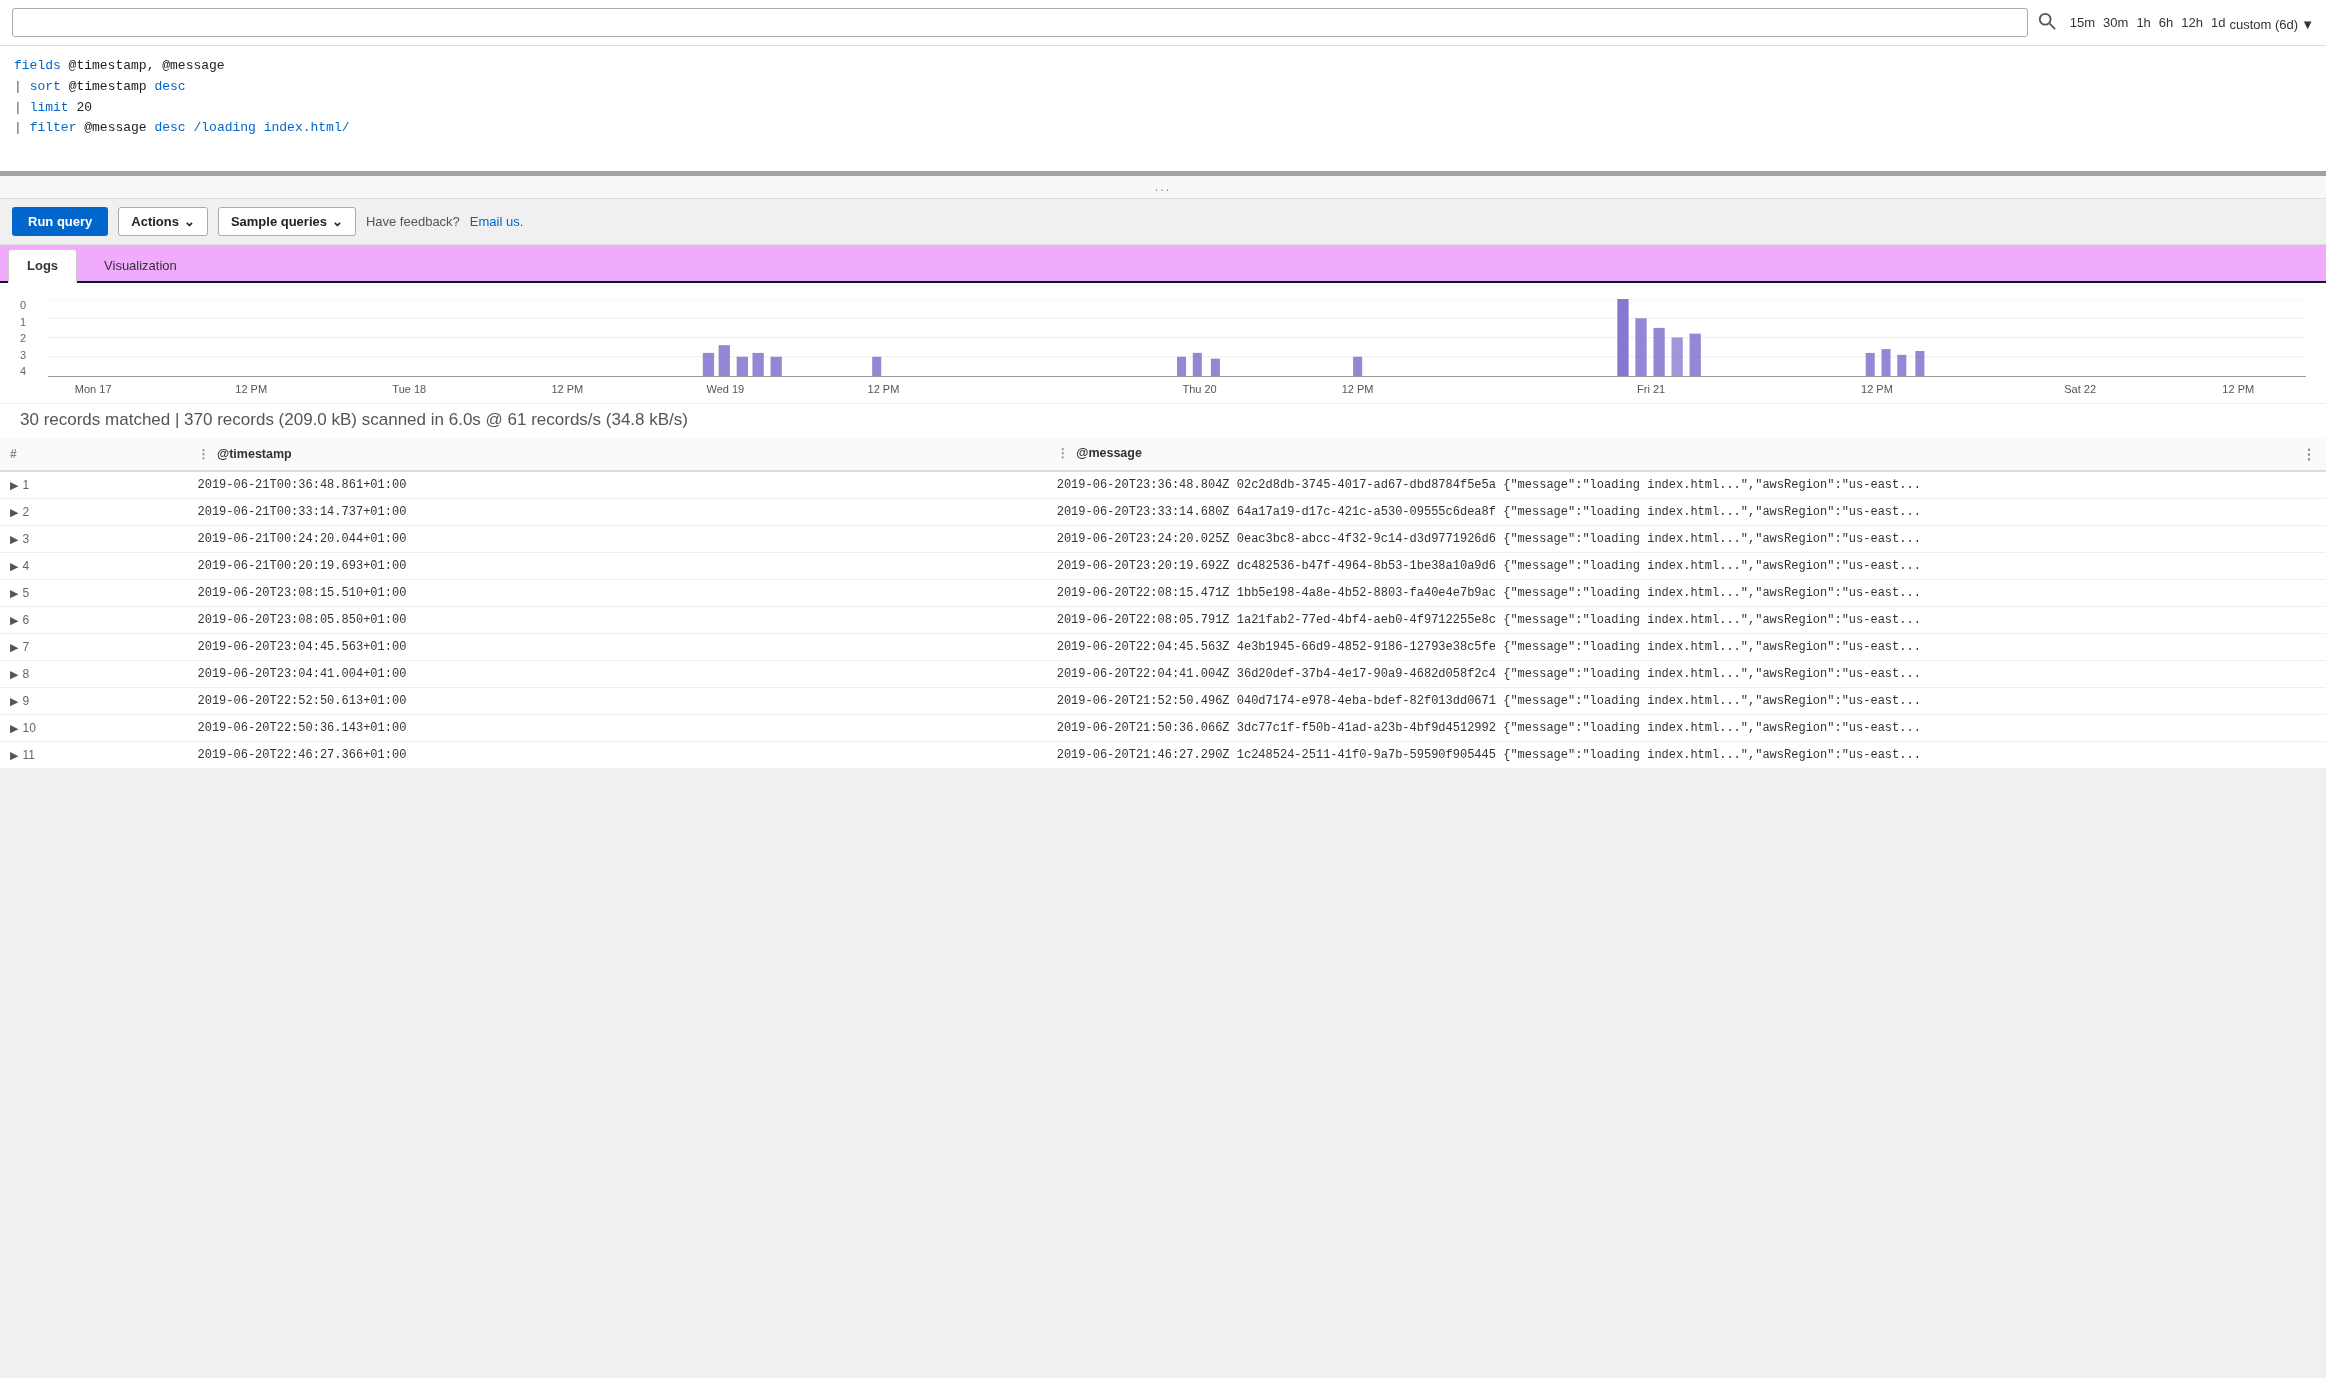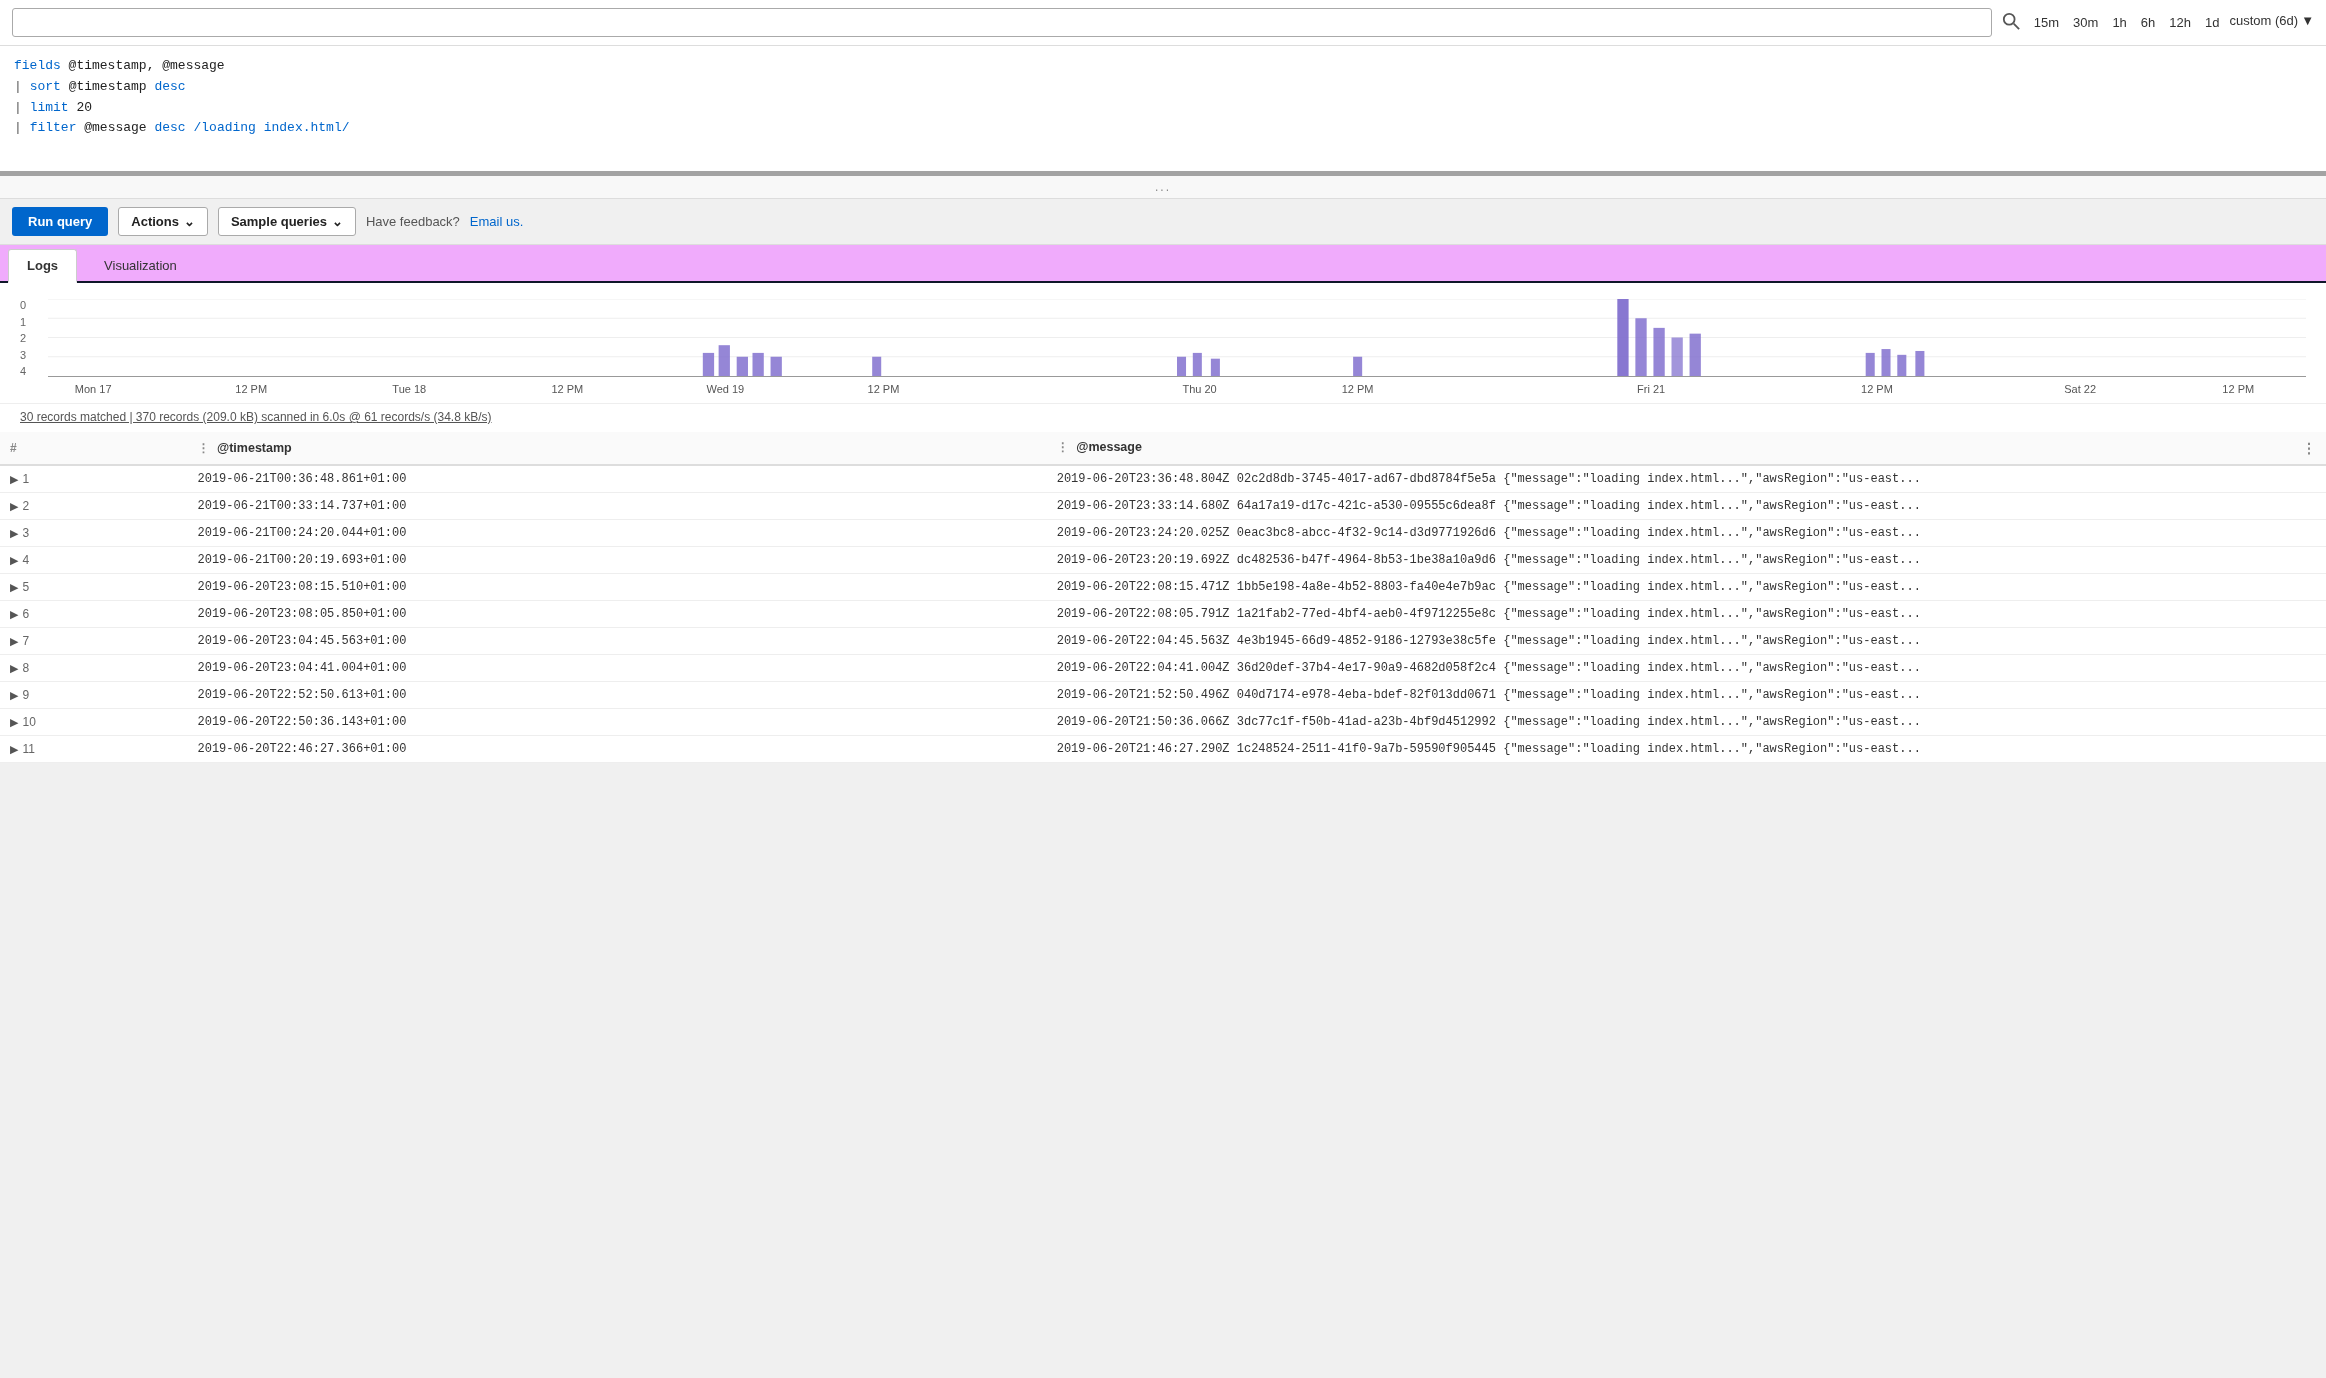--- a/index.html
+++ b/index.html
@@ -23,22 +23,21 @@
     }
     .search-icon-btn {
       background: none;
       border: none;
       cursor: pointer;
       font-size: 16px;
       color: #555;
     }
     .time-options {
       display: flex;
-      align-items: flex-start;
-      gap: 6px;
+      align-items: flex-end;
       font-size: 13px;
       color: #333;
     }
     .time-option {
       cursor: pointer;
       color: #333;
       padding: 2px 4px;
     }
     .time-dropdown {
       display: flex;
@@ -179,23 +178,22 @@
     .x-label {
       position: absolute;
       font-size: 11px;
       color: #555;
       transform: translateX(-50%);
       white-space: nowrap;
     }
 
     .stats-line {
       padding: 6px 20px 8px 20px;
-      font-size: 12px;
+      font-size: 17px;
       color: #555;
-      text-decoration: underline;
     }
 
     .results-table {
       width: 100%;
       border-collapse: collapse;
       font-size: 12.5px;
     }
     .results-table thead tr {
       background: #fafafa;
       border-bottom: 2px solid #ddd;

